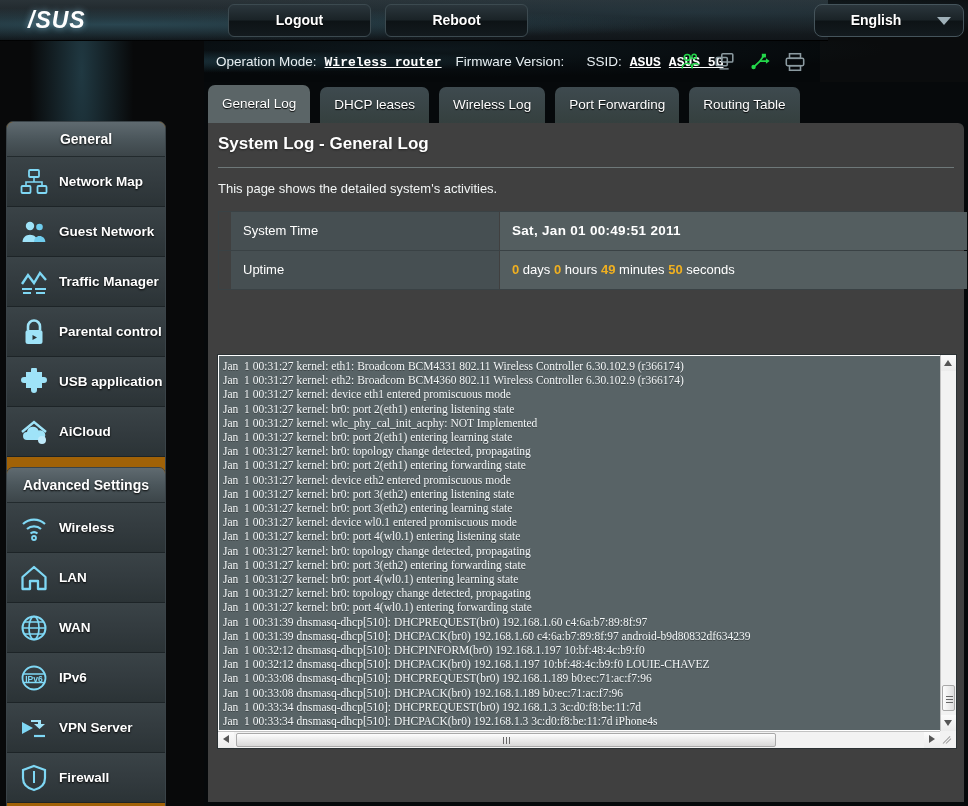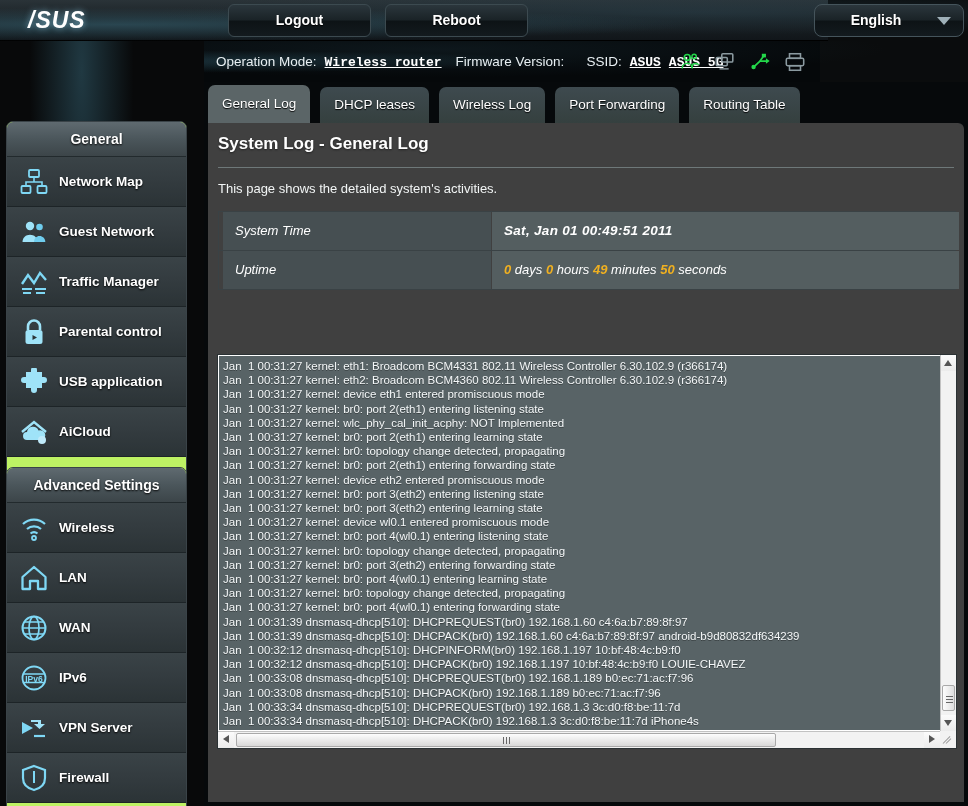--- a/index.html
+++ b/index.html
@@ -158,24 +158,24 @@
     font-size: 13.5px; font-weight: bold;
     line-height: 17px;
     color: #ffffff;
     text-shadow: 0 1px 2px #000;
   }
   #qis-icon { position: absolute; left: 8px; top: 10px; width: 36px; height: 34px; }
 
   .menu-group {
     position: absolute;
     left: 6px;
-    width: 181px;
+    width: 160px;
     border: 1px solid #3a4348;
     border-radius: 7px 7px 0 0;
-    background: #bef264;
+    background: #a16207;
     overflow: hidden;
   }
   #group-general { top: 80px; height: 371px; }
   #group-advanced { top: 426px; height: 380px; }
 
   .menu-header {
     height: 35px;
     line-height: 35px;
     text-align: center;
     font-size: 14px;
@@ -273,21 +273,21 @@
     color: #f2f5f5;
   }
 
   
   #info-table {
     position: absolute;
     left: 10px; top: 88px;
     width: 738px; height: 79px;
     border: 1px solid #3a4245;
   }
-  .itrow { position: absolute; left: 4px; width: 736px; height: 38px; font-style: italic; }
+  .itrow { position: absolute; left: 12px; width: 736px; height: 38px; }
   .itrow.r1 { top: 0; }
   .itrow.r2 { top: 39px; }
   #it-divider {
     position: absolute; left: 0; top: 38px;
     width: 736px; height: 1px; background: #3a4245;
   }
   .itlabel {
     position: absolute; left: 0; top: 0;
     width: 268px; height: 38px; line-height: 38px;
     padding-left: 12px;
@@ -316,21 +316,21 @@
   }
   #logbox {
     position: absolute;
     left: 1px; top: 1px;
     width: 722px; height: 374px;
     background: #586366;
     overflow: hidden;
     padding: 3px 0 0 4px;
   }
   #logtext {
-    font-family: Liberation Sans, sans-serif;
+    font-family: Liberation Serif, serif;
     font-size: 11.5px;
     line-height: 14.2px;
     color: #f4f7f8;
     white-space: pre;
     text-shadow: 0 1px 0 rgba(0,0,0,.35);
   }
 
   
   #vscroll {
     position: absolute;

